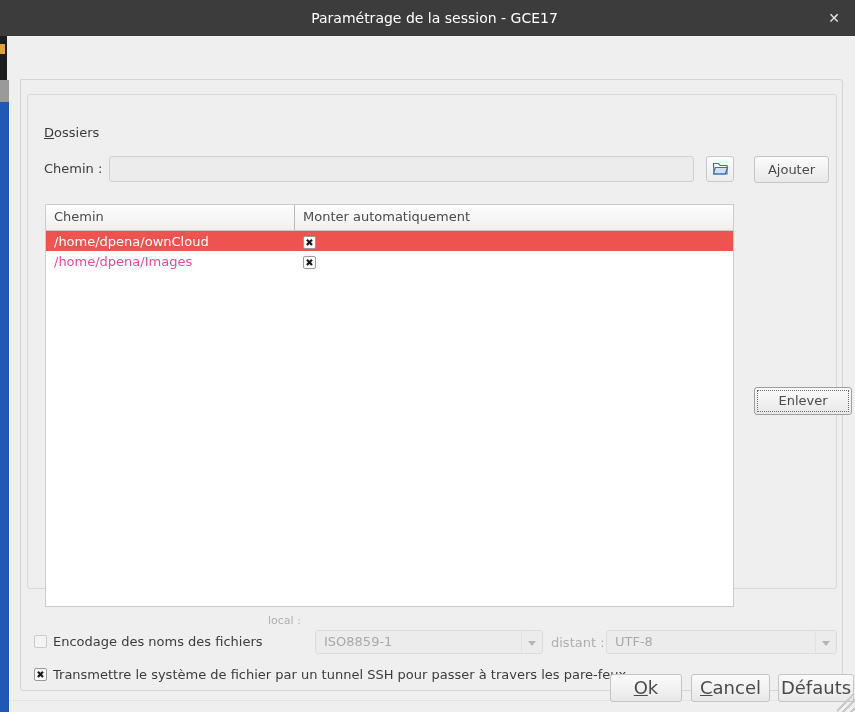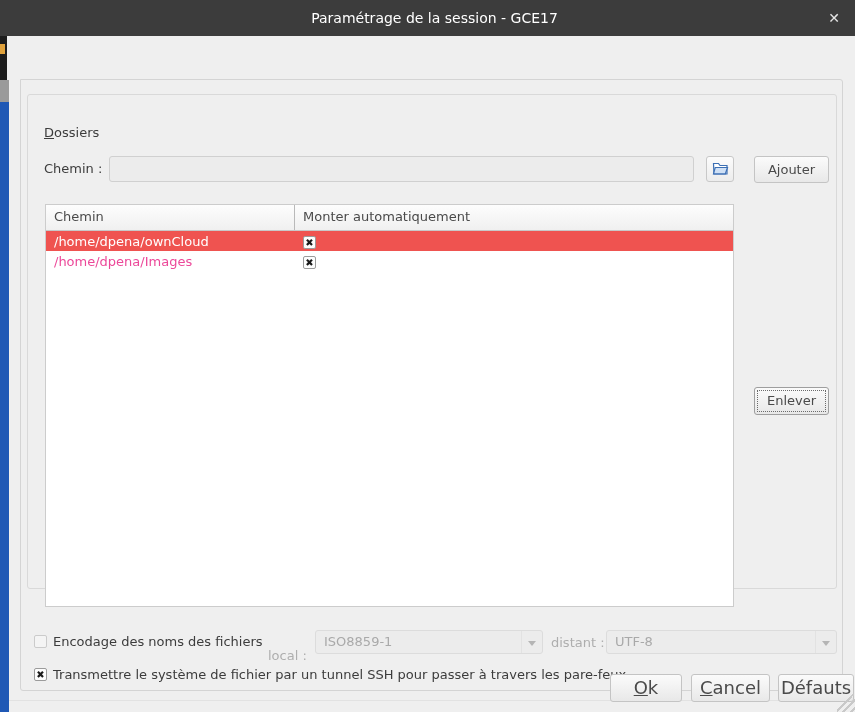--- a/index.html
+++ b/index.html
@@ -271,21 +271,21 @@
   }
   .cbox.disabled {
     border-color: #cbcbcb;
     background: #f4f4f4;
   }
 
   
   .remove-btn {
     position: absolute;
     left: 745px; top: 351px;
-    width: 75px; height: 28px;
+    width: 98px; height: 28px;
     box-sizing: border-box;
     line-height: 26px;
     text-align: center;
     border: 1px solid #9e9e9e;
     border-radius: 3px;
     background: linear-gradient(#fbfbfb, #e8e8e8);
     font-size: 13px;
     color: #4a4a4a;
     cursor: pointer;
   }
@@ -303,22 +303,22 @@
   }
   .encoding-label {
     position: absolute;
     left: 44px; top: 598px;
     font-size: 13px;
     color: #3c3c3c;
     cursor: pointer;
   }
   .local-label {
     position: absolute;
-    left: 259px; top: 612px;
-    font-size: 13px;
+    left: 259px; top: 578px;
+    font-size: 11px;
     color: #aeaeae;
   }
   .combo {
     position: absolute;
     height: 24px;
     box-sizing: border-box;
     border: 1px solid #dcdcdc;
     border-radius: 3px;
     background: #ececec;
     cursor: default;

